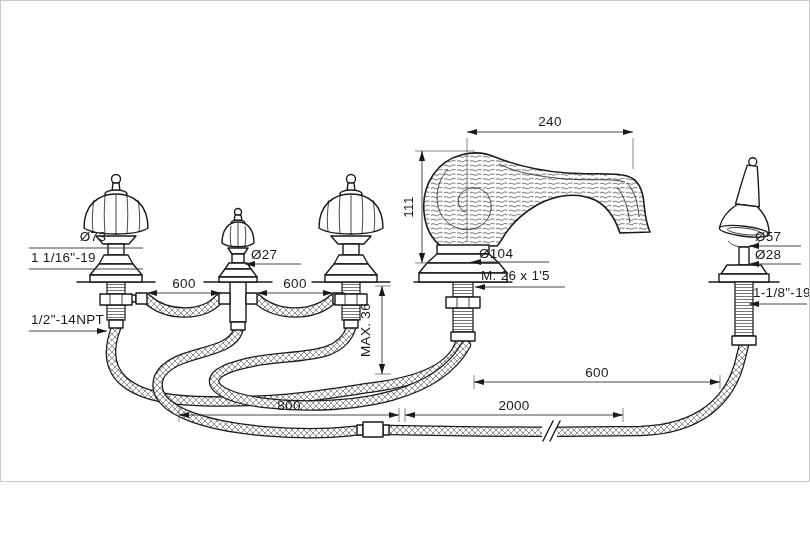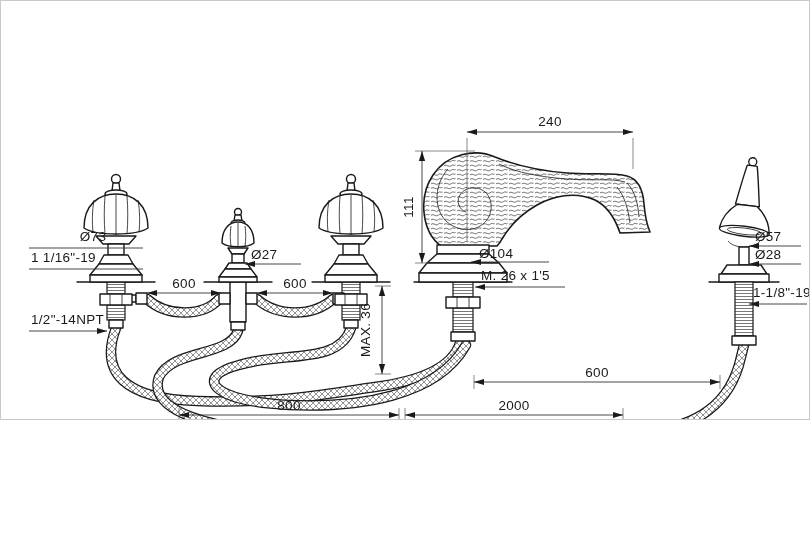--- a/index.html
+++ b/index.html
@@ -1,17 +1,17 @@
 <!DOCTYPE html>
 <html><head>
 <meta charset="utf-8">
 <style>
   html,body{margin:0;padding:0;background:#ffffff;}
   .canvas{
-    width:810px;height:420px;box-sizing:border-box;
+    width:810px;height:482px;box-sizing:border-box;
     background:#ffffff;border:1px solid #c9c9c9;position:relative;overflow:hidden;
   }
   svg{display:block;}
   svg text{
     font-family:"Liberation Sans", sans-serif;
     font-size:13.5px;
     fill:#1a1a1a;
     letter-spacing:.3px;
   }
   .ln   {stroke:#1a1a1a;fill:none;stroke-width:1.4;stroke-linecap:round;}

